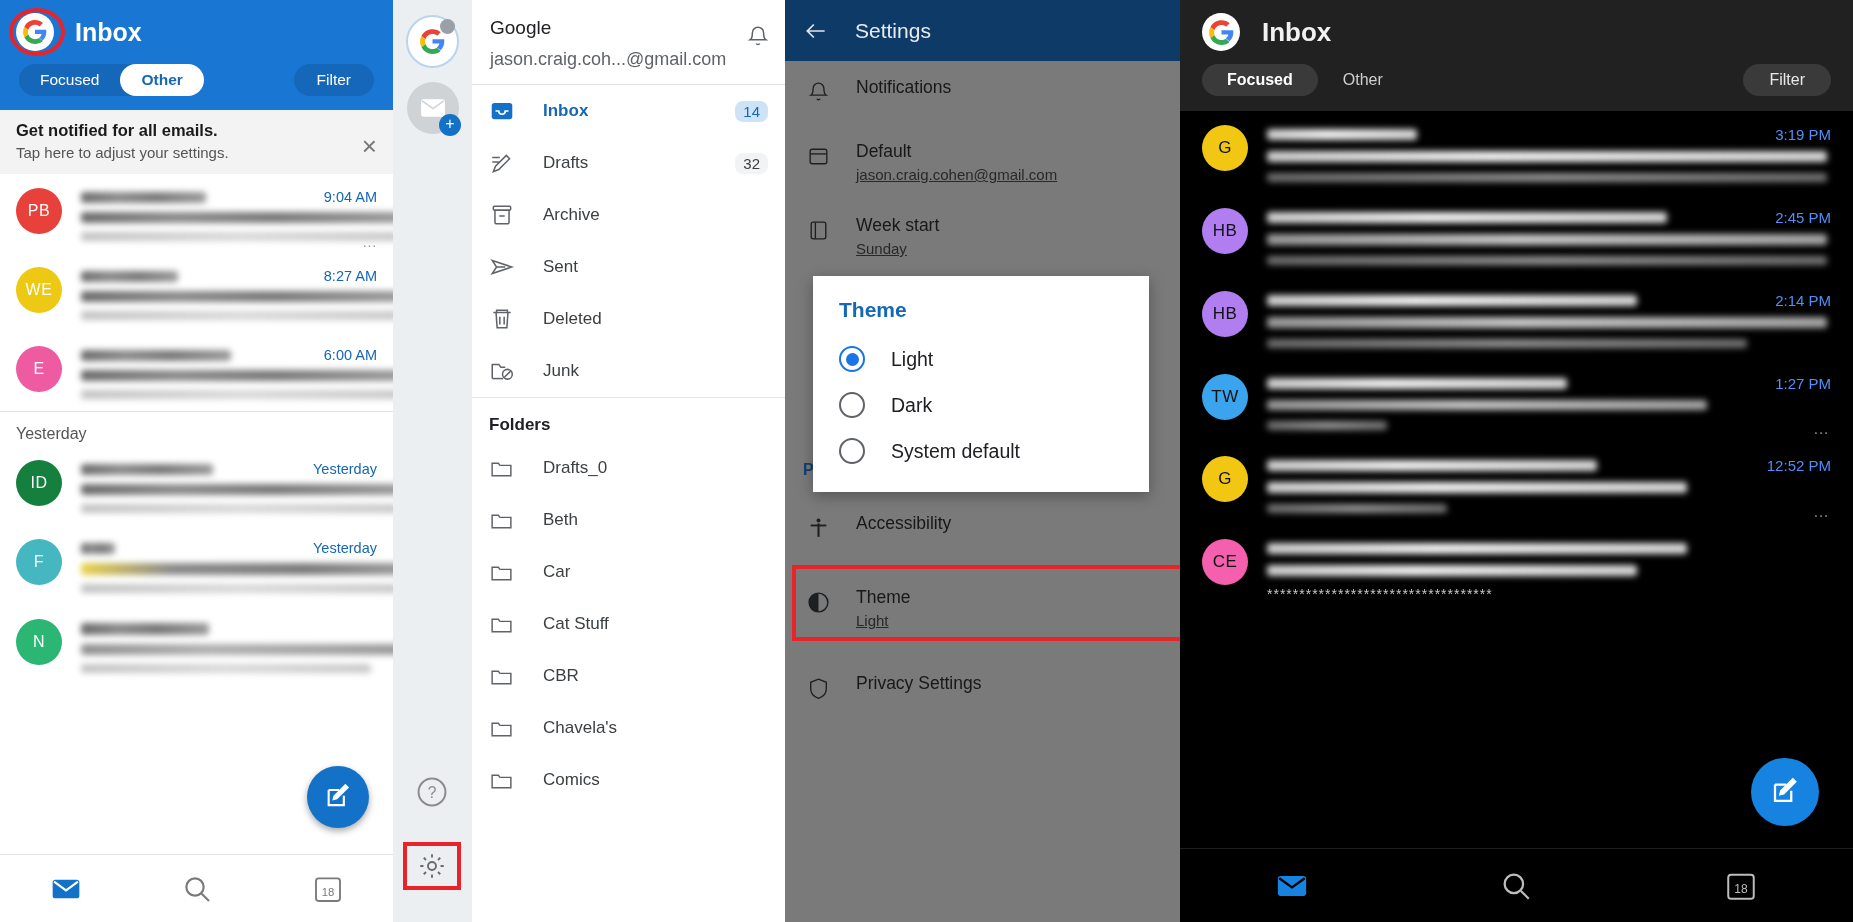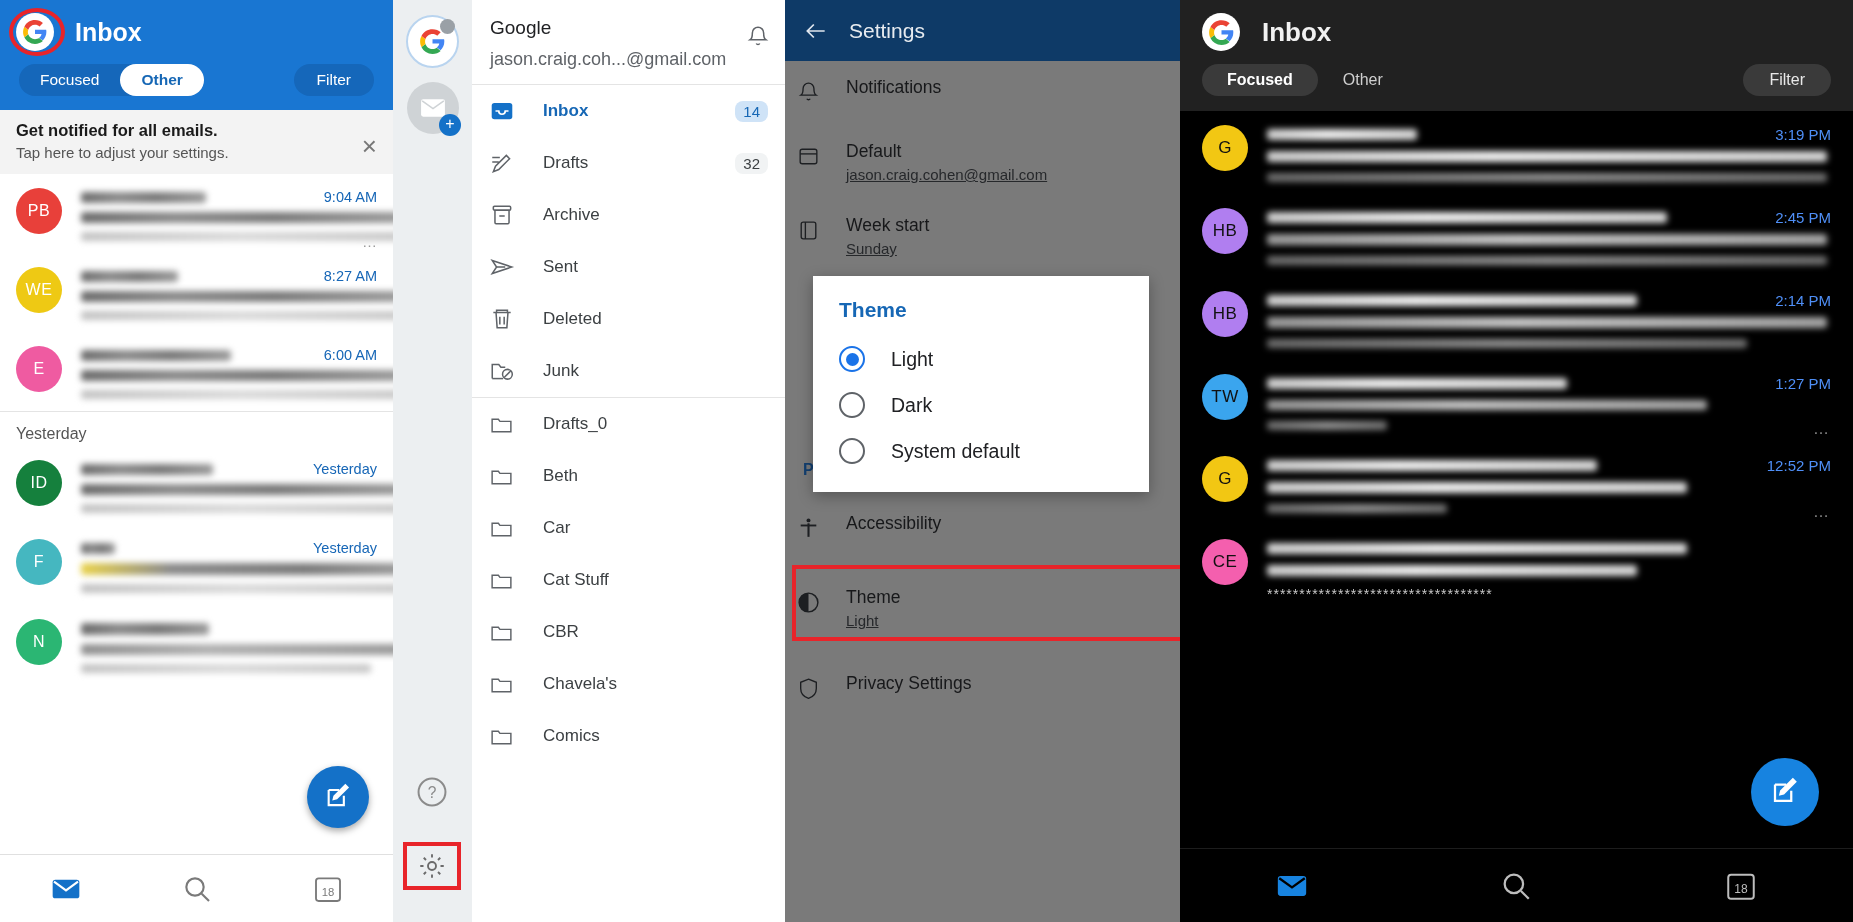--- a/index.html
+++ b/index.html
@@ -85,24 +85,24 @@
   .ditem.sel .lb { color:#1667b5; font-weight:bold; }
   .badge { margin-left:auto; font-size:15px; padding:2px 8px; border-radius:8px; }
   .badge.b1 { background:#cfe3f7; color:#1667b5; }
   .badge.b2 { background:#f1f3f4; color:#3c4043; }
   .dsec { font-size:17px; color:#202124; font-weight:bold; padding:17px 17px 7px; }
 
   
   .p3 { position:relative; width:395px; height:922px; overflow:hidden; background:#fff; }
   .p3 .sbar { height:61px; background:#0e3a67; display:flex; align-items:center;
       padding:0 18px; position:relative; z-index:2; }
-  .p3 .sbar .st { color:#fff; font-size:21px; margin-left:20px; opacity:.9; }
+  .p3 .sbar .st { color:#fff; font-size:21px; margin-left:26px; opacity:.9; }
   .p3 .scrim { position:absolute; left:0; top:61px; right:0; bottom:0;
       background:#7a7a7a; z-index:2; }
-  .sitem { display:flex; align-items:flex-start; padding:16px 11px; position:relative; }
+  .sitem { display:flex; align-items:flex-start; padding:16px 21px; position:relative; }
   .sitem .ic { width:32px; flex:none; padding-top:3px; }
   .sitem .tx { margin-left:18px; }
   .sitem .t1 { font-size:17.5px; color:#17181a; }
   .sitem .t2 { font-size:15px; color:#26282b; margin-top:4px;text-decoration:underline; }
   .ssec { color:#123f70; font-size:16px; font-weight:bold; padding:12px 18px 4px; }
   .hlbox { position:absolute; left:7px; top:4px; right:-185px; bottom:4px;
       border:4px solid #e8242a; }
   .dlg { position:absolute; left:28px; top:276px; width:336px; background:#fff;
       z-index:5; box-shadow:0 4px 14px rgba(0,0,0,.3); padding:22px 0 18px; }
   .dlg h3 { color:#1667b5; font-size:21px; font-weight:bold; padding:0 26px 14px; }
@@ -370,20 +370,21 @@
               <path d="M3 19V6h6l2 2.5h4"></path>
               <path d="M3 19h10"></path>
               <circle cx="17" cy="15" r="4.5"></circle>
               <path d="M14 18l6-6"></path>
             </svg>
         </div>
         <div class="lb">Junk</div>
       </div>
 
       <div class="sep"></div>
+      <div class="dsec">Folders</div>
 
       <div class="ditem">
         <div class="ic">
             <svg width="25" height="25" viewBox="0 0 24 24" fill="none" stroke="#5f6368" stroke-width="1.4">
               <path d="M3 7h6l1.5 2H21v10H3z"></path>
             </svg>
           </div>
         <div class="lb">Drafts_0</div>
       </div>
       <div class="ditem">

